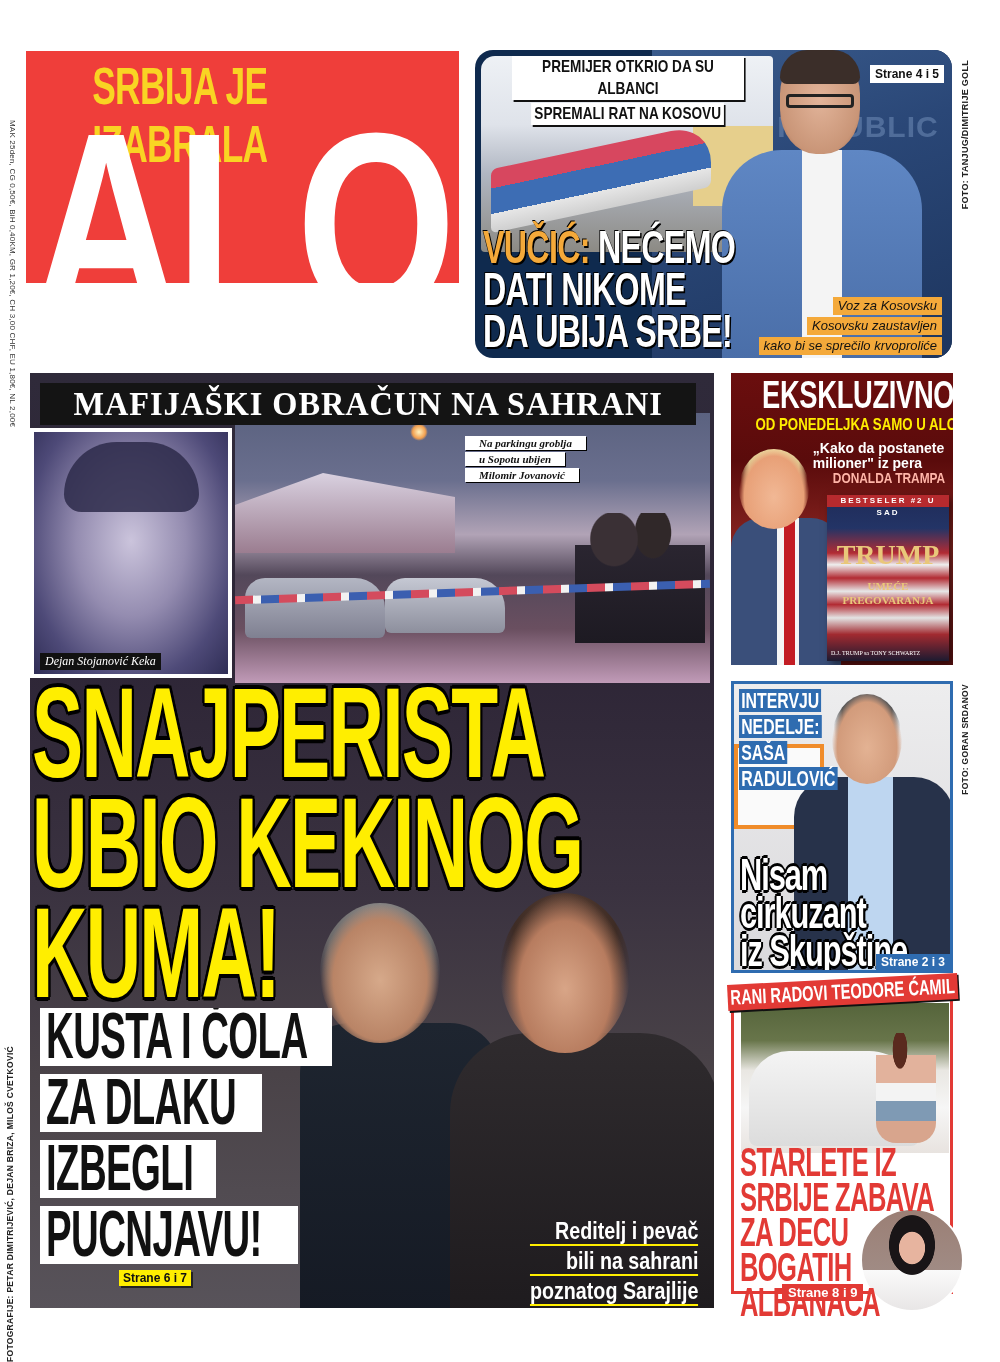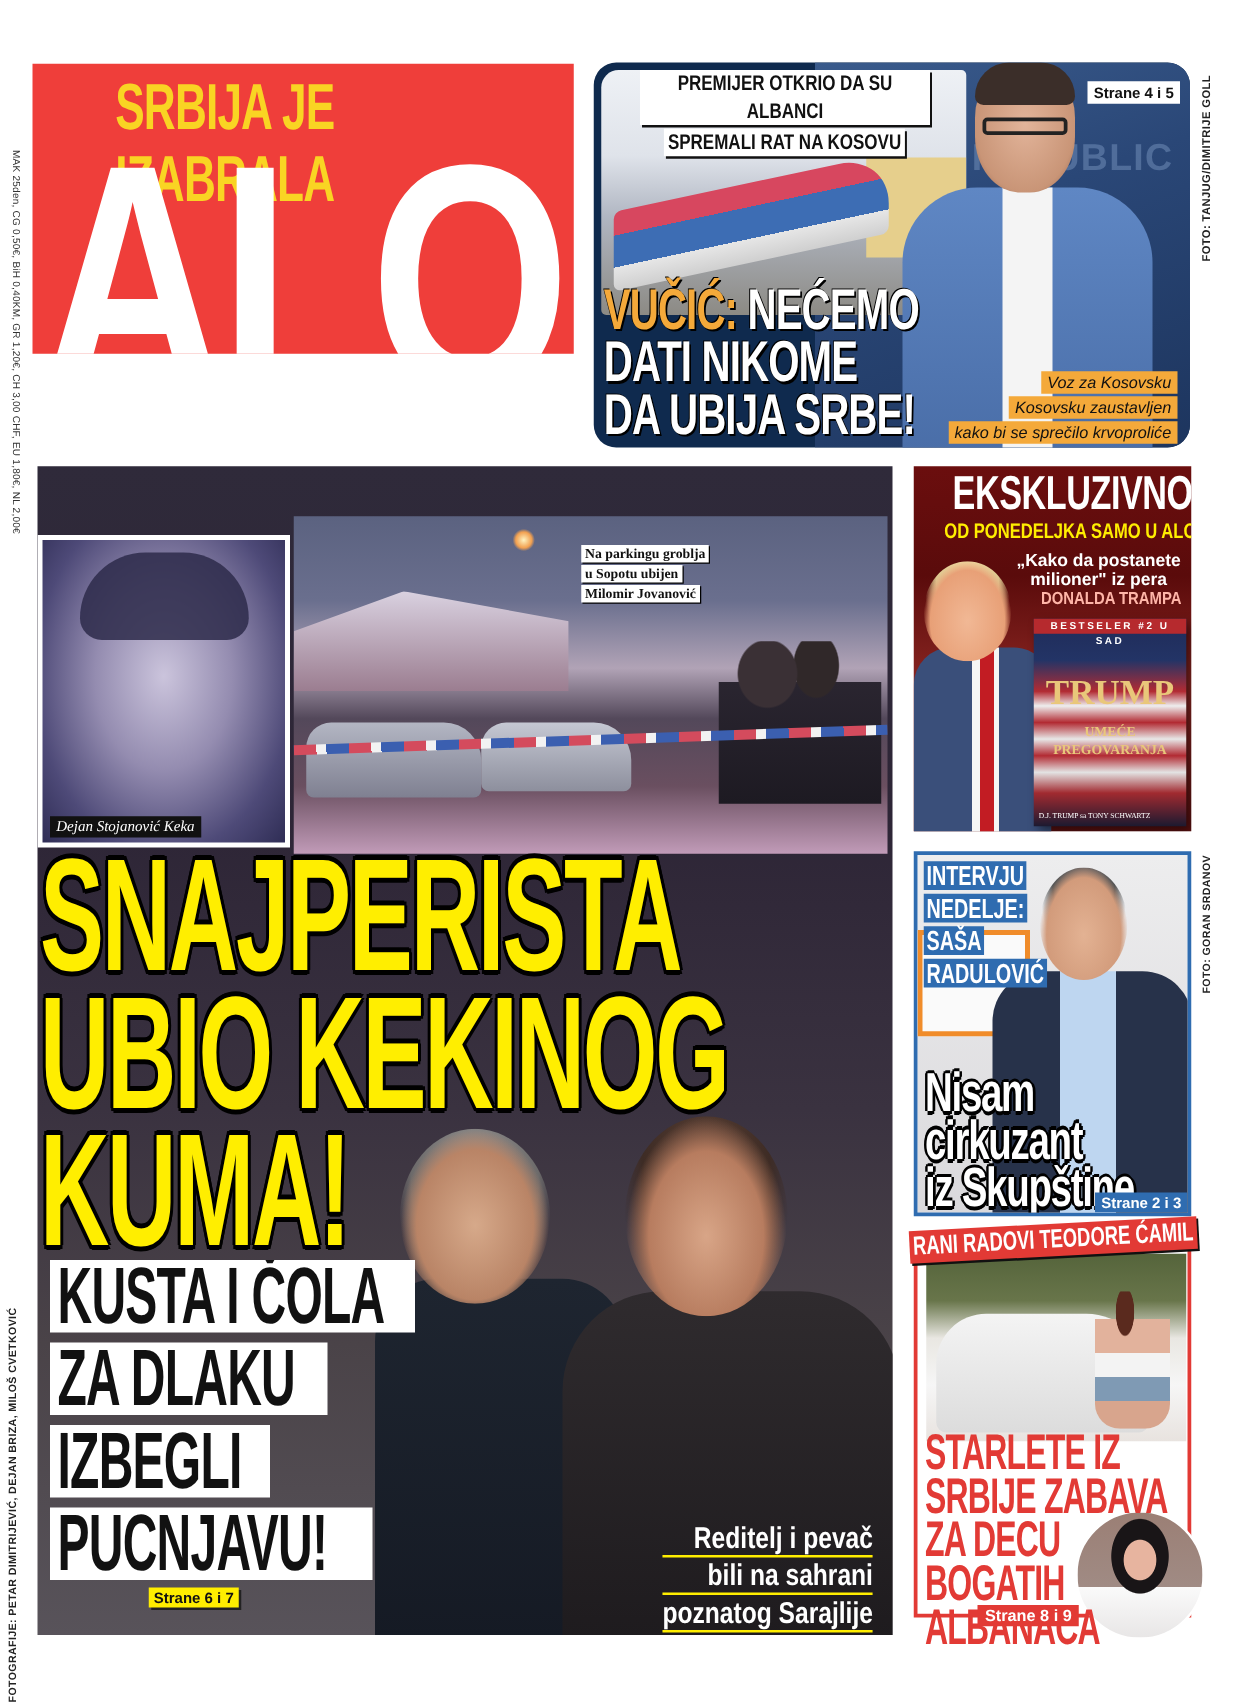--- a/index.html
+++ b/index.html
@@ -49,21 +49,21 @@
   .people { position: absolute; left: 340px; top: 100px; width: 130px; height: 130px; background: radial-gradient(ellipse at 30% 20%, #3a3035 0 18%, transparent 19%), radial-gradient(ellipse at 60% 15%, #302829 0 16%, transparent 17%), linear-gradient(180deg, transparent 25%, #2a2530 25%, #1d1a22 100%); }
   .lamp { position: absolute; left: 175px; top: 10px; width: 18px; height: 18px; border-radius: 50%; background: radial-gradient(circle, #fff3c0 0, #f2a050 50%, transparent 70%); }
 
   #main-story .banner { position: absolute; left: 10px; top: 10px; width: 656px; height: 42px; background: #141414; color: #fff; text-align: center; }
   #main-story .banner span { display: inline-block; font-family: "Liberation Serif", serif; font-weight: 900; font-size: 34px; line-height: 42px; letter-spacing: 1px; transform: scaleX(0.95); }
   #main-story .mugshot { position: absolute; left: 0; top: 55px; width: 202px; height: 250px; background: #fff; padding: 4px; }
   #main-story .mugshot .img { width: 100%; height: 100%; background: radial-gradient(ellipse at 50% 45%, #cbc4dc 0%, #948cb0 40%, #4e4a78 75%, #2f2d55 100%); position: relative; }
   #main-story .mugshot .face-hair { position: absolute; left: 30px; top: 10px; width: 135px; height: 70px; background: #2d2a4a; border-radius: 60px 60px 20px 20px; opacity: 0.85; }
   #main-story .mugshot .label { position: absolute; left: 10px; bottom: 8px; background: #111; color: #fff; font-family: "Liberation Serif", serif; font-style: italic; font-size: 12px; padding: 1px 5px; }
   #main-story .scene-caption { position: absolute; left: 435px; top: 63px; text-align: left; }
-  #main-story .scene-caption span { display: block; background: #fff; color: #111; font-family: "Liberation Serif", serif; font-size: 11px; font-weight: 700; line-height: 14px; padding: 0 3px; margin-bottom: 2px; width: max-content; box-shadow: 1px 1px 0 #000; }
+  #main-story .scene-caption span { display: block; background: #fff; color: #111; font-family: "Liberation Serif", serif; font-style: italic; font-size: 11px; font-weight: 700; line-height: 14px; padding: 0 14px; margin-bottom: 2px; width: max-content; box-shadow: 1px 1px 0 #000; }
 
   #main-story .headline { position: absolute; left: 2px; top: 305px; color: #ffee00; font-weight: 900; font-size: 128px; line-height: 110px; letter-spacing: -3px; transform: scaleX(0.6); transform-origin: left top; white-space: nowrap; text-shadow: 4px 0 0 #000, -4px 0 0 #000, 0 4px 0 #000, 0 -4px 0 #000, 3px 3px 0 #000, -3px -3px 0 #000, 3px -3px 0 #000, -3px 3px 0 #000; }
 
   .duo { position: absolute; left: 270px; top: 520px; width: 420px; height: 420px; }
   .kusta-head { position: absolute; left: 20px; top: 10px; width: 120px; height: 140px; background: radial-gradient(ellipse at 50% 55%, #d6a98a 0%, #b98466 55%, transparent 70%), radial-gradient(ellipse at 50% 30%, #9c9a98 0%, #6c6a6a 60%, transparent 75%); border-radius: 50%; }
   .kusta-body { position: absolute; left: 0; top: 130px; width: 200px; height: 290px; background: linear-gradient(180deg, #1e2530, #151a24); border-radius: 50px 50px 0 0; }
   .cola-head { position: absolute; left: 200px; top: 0; width: 130px; height: 160px; background: radial-gradient(ellipse at 50% 60%, #d8a587 0%, #b77c5f 50%, transparent 70%), radial-gradient(ellipse at 50% 25%, #5a4035 0%, #3e2c25 55%, transparent 75%); border-radius: 50%; }
   .cola-body { position: absolute; left: 150px; top: 140px; width: 270px; height: 280px; background: linear-gradient(180deg, #2f2b2e, #1e1b1e); border-radius: 80px 80px 0 0; }
 
   #main-story .subhead { position: absolute; left: 10px; top: 635px; }
@@ -76,21 +76,21 @@
   #main-story .subhead .w4 { width: 258px; }
 
   #main-story .pages { position: absolute; left: 89px; top: 897px; background: #ffee00; color: #111; font-weight: 700; font-size: 12px; padding: 1px 4px; box-shadow: 2px 2px 0 #222; }
   #main-story .side-cap { position: absolute; right: 16px; top: 845px; text-align: right; }
   #main-story .side-cap span { display: block; color: #fff; font-weight: 700; font-size: 24px; line-height: 26px; border-bottom: 2px solid #ffee00; margin-bottom: 2px; transform: scaleX(0.82); transform-origin: right top; white-space: nowrap; }
 
   
   #exclusive { position: absolute; left: 731px; top: 373px; width: 222px; height: 292px; background: linear-gradient(180deg, #6b0e0e 0%, #5a0b0b 30%, #8a2622 60%, #5a1010 100%); overflow: hidden; }
   #exclusive .title { position: absolute; left: 0; top: 2px; width: 100%; text-align: center; color: #fff; font-weight: 900; font-size: 38px; line-height: 40px; transform: scaleX(0.72); transform-origin: center top; white-space: nowrap; letter-spacing: -0.5px; }
   #exclusive .sub { position: absolute; left: 0; top: 42px; width: 100%; text-align: center; color: #ffee00; font-weight: 900; font-size: 17px; line-height: 20px; transform: scaleX(0.78); transform-origin: center top; white-space: nowrap; }
-  #exclusive .quote { position: absolute; right: 8px; top: 68px; text-align: center; color: #fff; font-weight: 700; font-size: 14px; line-height: 15px; }
+  #exclusive .quote { position: absolute; right: 8px; top: 68px; text-align: left; color: #fff; font-weight: 700; font-size: 14px; line-height: 15px; }
   #exclusive .quote .red { color: #ffb5a8; font-weight: 900; display: inline-block; transform: scaleX(0.85); transform-origin: right top; }
   #exclusive .trump { position: absolute; left: 0; top: 70px; width: 110px; height: 222px; }
   #exclusive .trump .head { position: absolute; left: 8px; top: 6px; width: 70px; height: 80px; background: radial-gradient(ellipse at 50% 60%, #f1b895 0%, #e8a077 60%, transparent 72%), radial-gradient(ellipse at 50% 20%, #f5e3a8 0%, #dec890 50%, transparent 70%); border-radius: 50%; }
   #exclusive .trump .body { position: absolute; left: 0; top: 75px; width: 110px; height: 150px; background: linear-gradient(90deg, #3a4f7a 0 42%, #f5f5f5 42% 48%, #c21c23 48% 58%, #f5f5f5 58% 62%, #3a4f7a 62% 100%); border-radius: 30px 30px 0 0; }
   #exclusive .book { position: absolute; left: 96px; top: 122px; width: 122px; height: 166px; background: linear-gradient(180deg, #1f2b58 0%, #233466 20%, #b22b33 35%, #eee 42%, #b22b33 50%, #e7e7e7 58%, #b22b33 66%, #e3e3e3 74%, #a12a30 84%, #1c1a30 100%); box-shadow: 4px 4px 8px rgba(0,0,0,0.5); }
   #exclusive .book .strap { position: absolute; left: 0; top: 0; width: 100%; height: 12px; background: #b62a2e; color: #fff; font-size: 8px; letter-spacing: 2px; text-align: center; line-height: 12px; font-weight: 700; }
   #exclusive .book .btitle { position: absolute; left: 0; top: 44px; width: 100%; text-align: center; font-family: "Liberation Serif", serif; color: #e9c77a; font-size: 28px; font-weight: 700; }
   #exclusive .book .bsub { position: absolute; left: 0; top: 84px; width: 100%; text-align: center; font-family: "Liberation Serif", serif; color: #e9c77a; font-size: 11px; font-weight: 700; line-height: 14px; }
   #exclusive .book .bfoot { position: absolute; left: 4px; bottom: 4px; font-family: "Liberation Serif", serif; color: #fff; font-size: 6px; line-height: 7px; }
 
@@ -161,20 +161,23 @@
 
 <div id="main-story">
   <div class="scene">
     <div class="roof"></div>
     <div class="lamp"></div>
     <div class="car1"></div>
     <div class="car2"></div>
     <div class="people"></div>
     <div class="tape"></div>
   </div>
+  <div class="banner">
+    <span>MAFIJAŠKI OBRAČUN NA SAHRANI</span>
+  </div>
   <div class="mugshot">
     <div class="img">
       <div class="face-hair"></div>
     </div>
     <div class="label">Dejan Stojanović Keka</div>
   </div>
   <div class="scene-caption">
     <span>Na parkingu groblja</span>
     <span>u Sopotu ubijen</span>
     <span>Milomir Jovanović</span>

